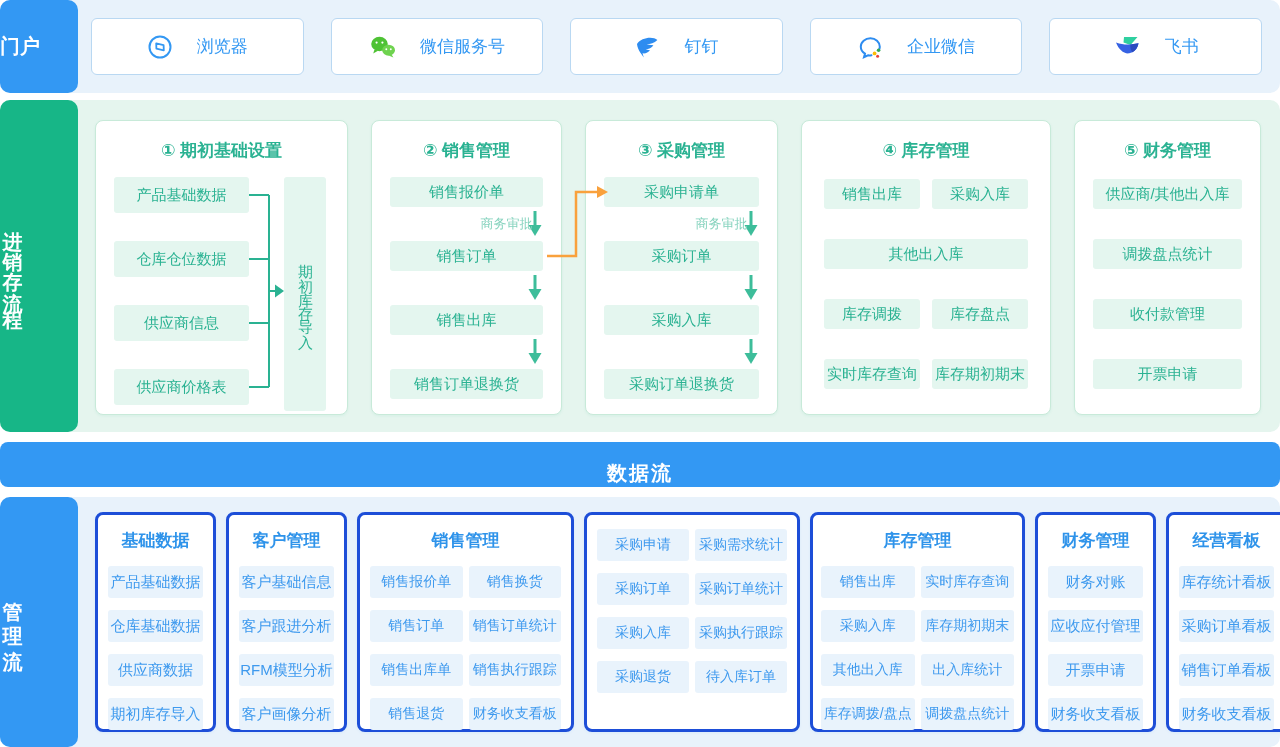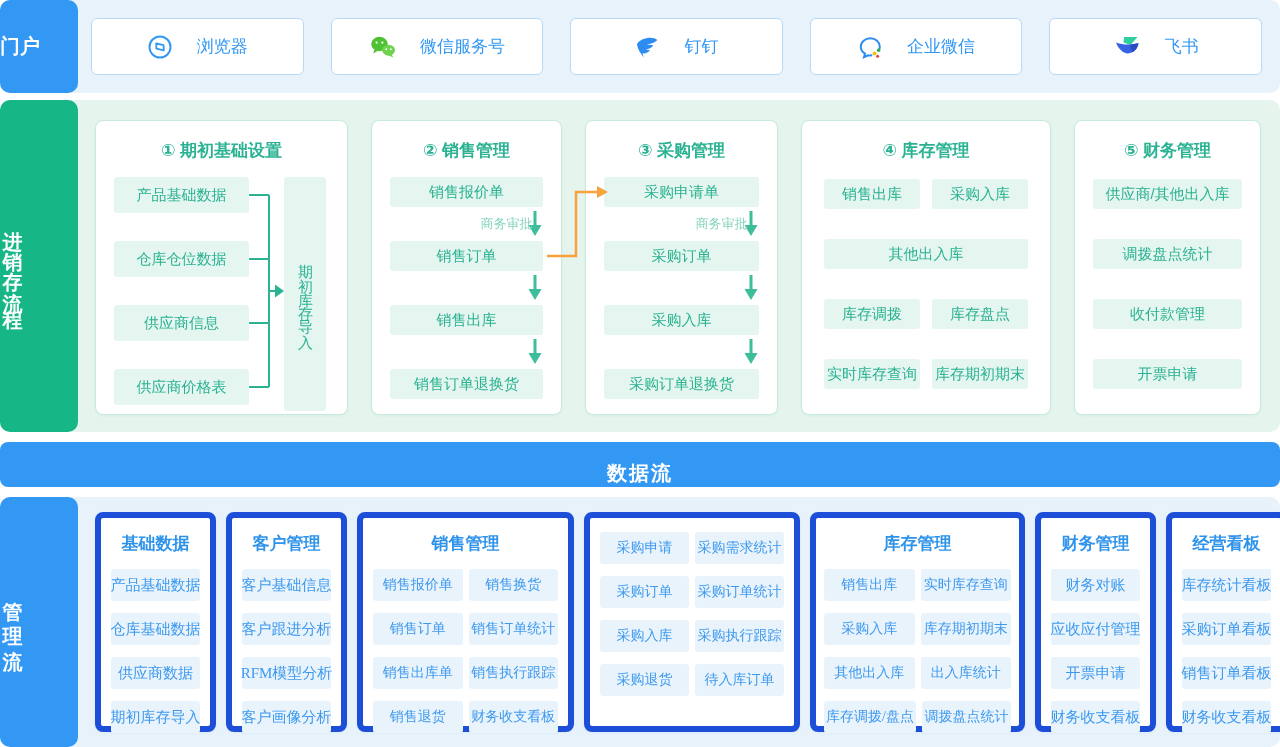--- a/index.html
+++ b/index.html
@@ -62,22 +62,22 @@
   .g4 .grow { display:flex; gap:12px; height:30px; }
   .g4 .grow .chip-g { flex:1; }
   .list5 { position:absolute; top:58px; left:18px; right:18px; display:flex; flex-direction:column; gap:30px; }
   .list5 .chip-g { height:30px; }
 
   
   .flow-overlay { position:absolute; left:0; top:0; pointer-events:none; }
 
   
   .mgmt-cards { position:absolute; left:95px; top:15px; display:flex; gap:10px; }
-  .mcard { position:relative; height:220px; background:#ffffff; border:6px solid #1d4ed8;
-           border-radius:8px; box-shadow:0 1px 3px rgba(51,152,243,0.08);font-family:Liberation Serif, serif; }
+  .mcard { position:relative; height:220px; background:#ffffff; border:3px solid #1d4ed8;
+           border-radius:8px; box-shadow:0 1px 3px rgba(51,152,243,0.08); }
   .mcard-title { margin-top:14px; text-align:center; color:#2e93ea; font-size:17px; font-weight:bold; }
   .chip-b { background:#e9f3fc; color:#3d99ee; font-size:15px; border-radius:3px;
             display:flex; align-items:center; justify-content:center; white-space:nowrap; }
   .mcol { margin:14px 10px 0; display:flex; flex-direction:column; gap:12px; }
   .mcol .chip-b { height:32px; }
   .mrow { display:flex; gap:6px; height:32px; }
   .mrow .chip-b { flex:1; font-size:14px; padding:0 2px; }
 </style>
 </head>
 <body>

